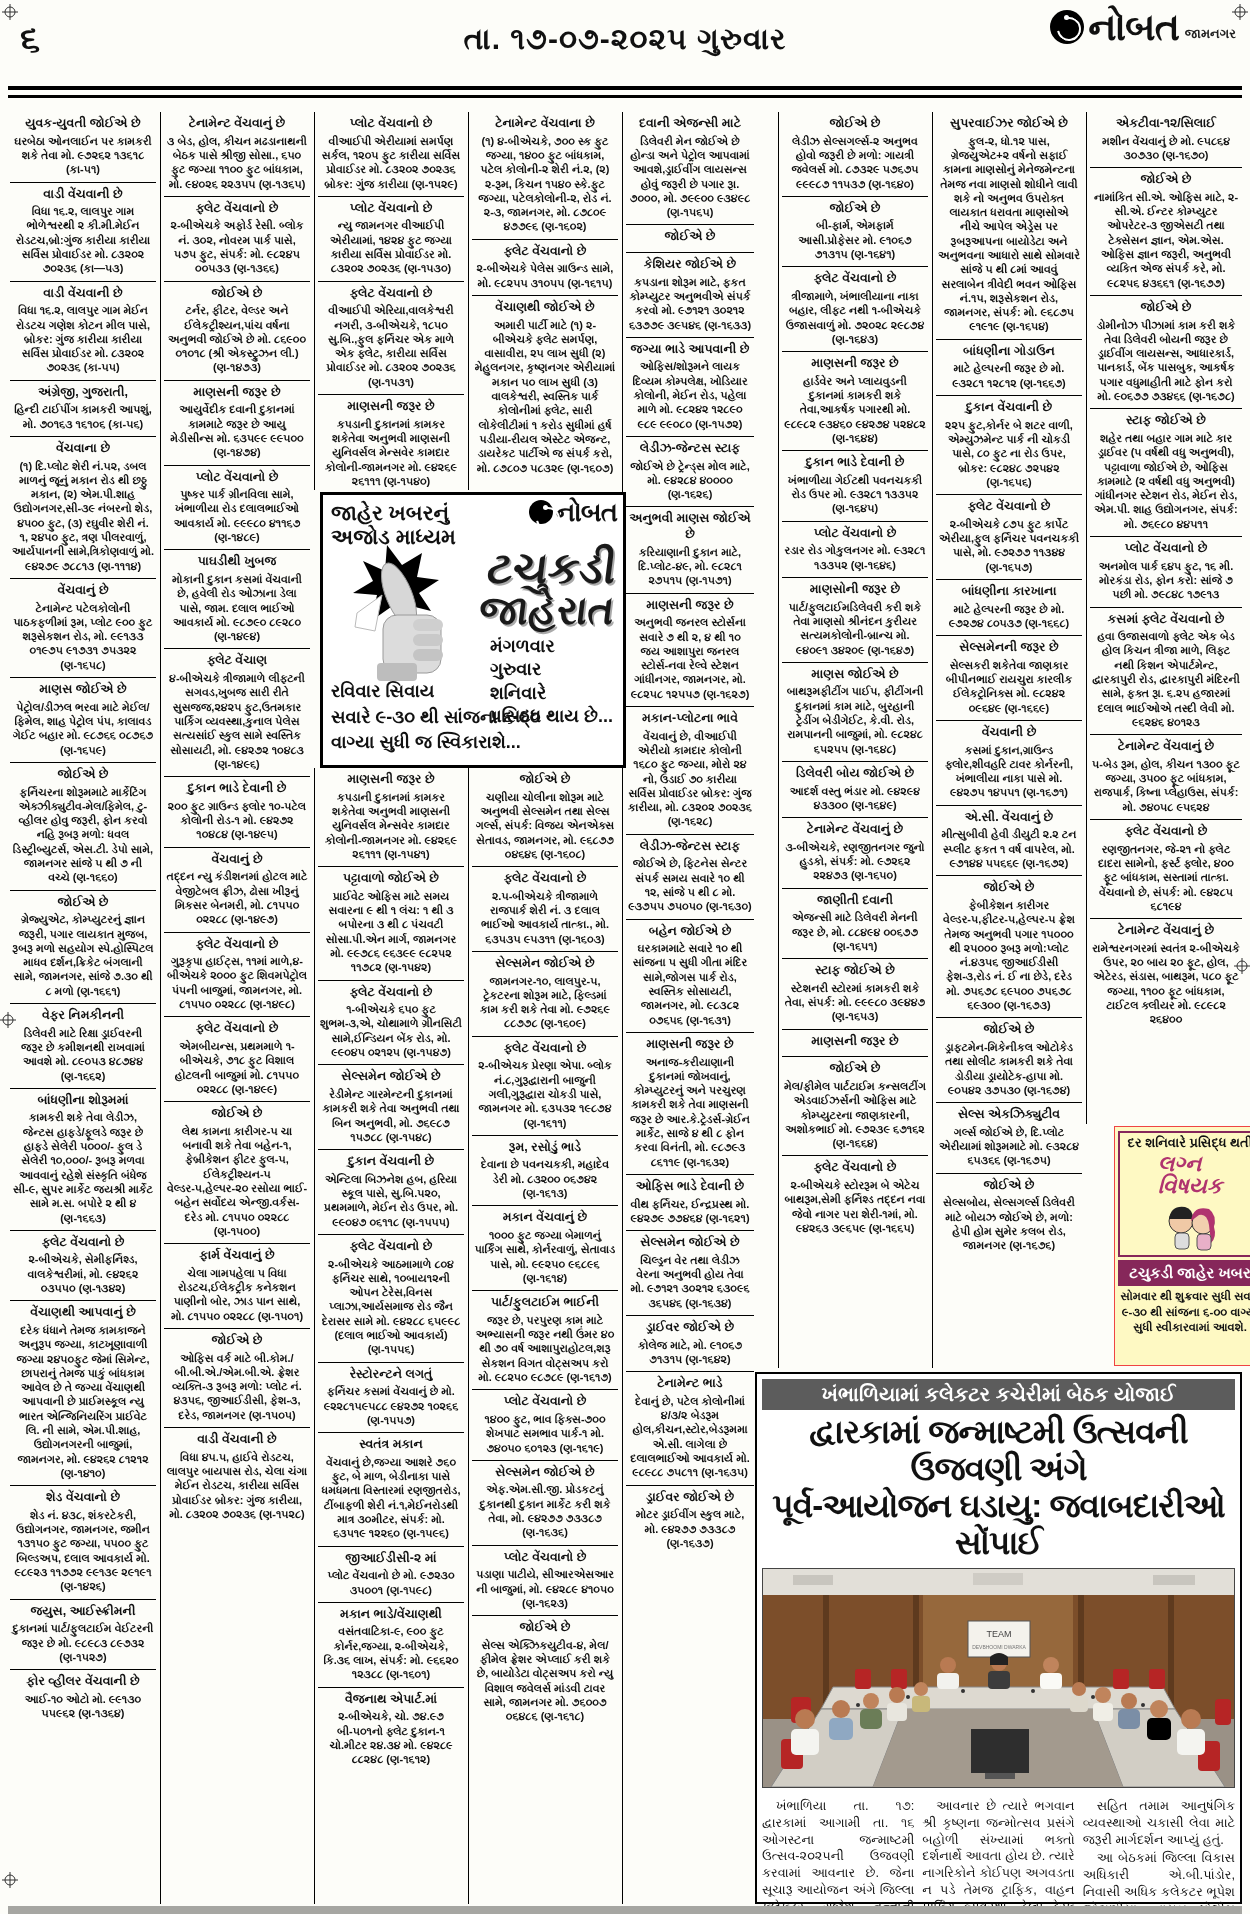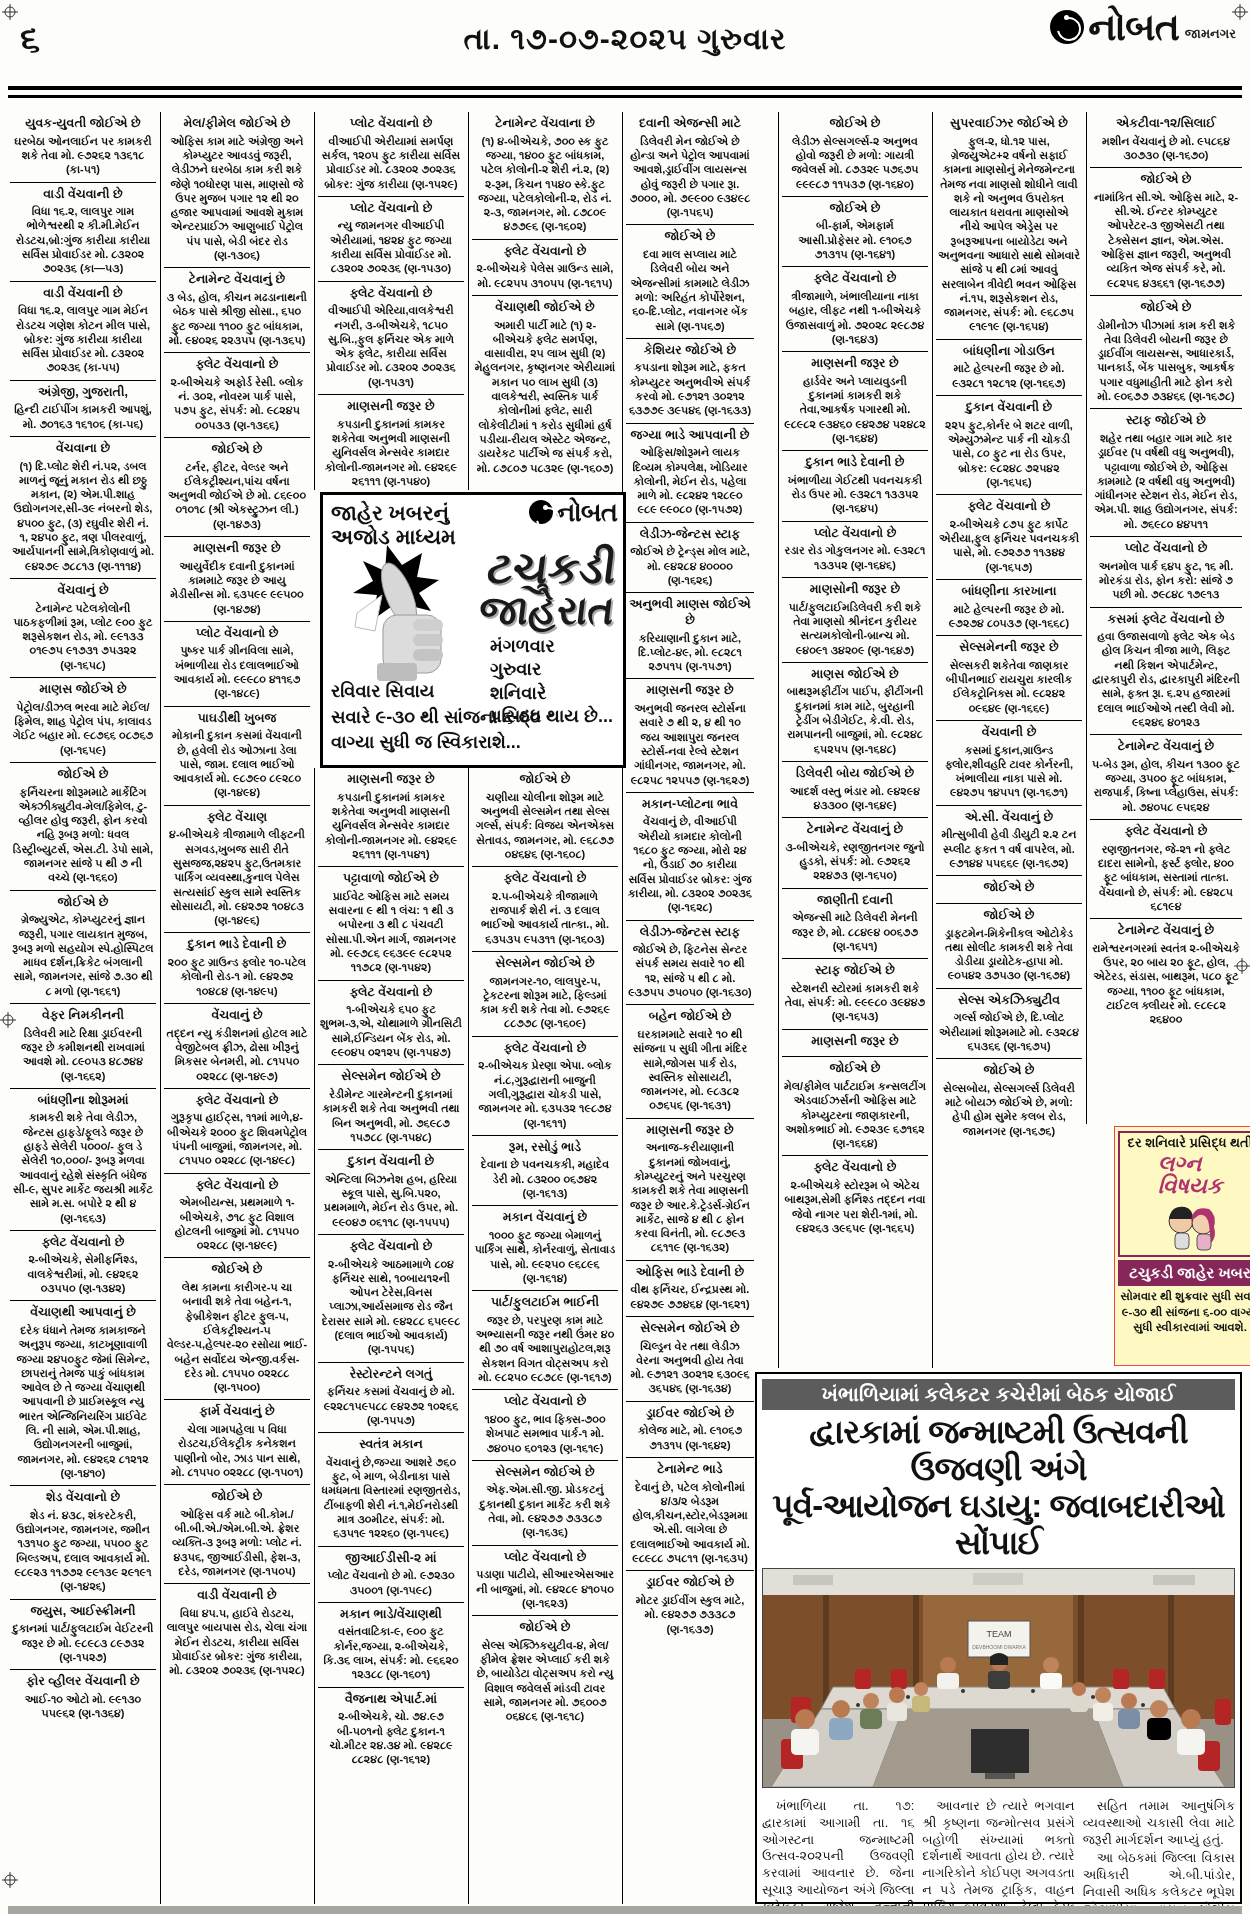--- a/index.html
+++ b/index.html
@@ -168,24 +168,20 @@
         <h3>જયુસ, આઈસ્ક્રીમની</h3>
         <p>દુકાનમાં પાર્ટ/ફુલટાઈમ વેઈટરની જરૂર છે મો. ૯૮૯૮૩ ૮૯૭૩૨ (ણ-૧૫૨૭)</p>
       </div>
       <div class="ad">
         <h3>ફોર વ્હીલર વેંચવાની છે</h3>
         <p>આઈ-૧૦ ઓટો મો. ૯૯૧૩૦ ૫૫૯૬૨ (ણ-૧૩૬૪)</p>
       </div>
     </div>
   <div class="col bl" style="left:160px;top:112px;height:1792px">
       <div class="ad">
-        <h3>મેલ/ફીમેલ જોઈએ છે</h3>
-        <p>ઓફિસ કામ માટે અંગ્રેજી અને કોમ્પ્યુટર આવડવું જરૂરી, લેડીઝને ઘરબેઠા કામ કરી શકે જેણે ૧૦ધોરણ પાસ, માણસો જે ઉપર મુજબ પગાર ૧૨ થી ૨૦ હજાર આપવામાં આવશે મુકામ એન્ટરપ્રાઈઝ આણુબાઈ પેટ્રોલ પંપ પાસે, બેડી બંદર રોડ (ણ-૧૩૦૬)</p>
-      </div>
-      <div class="ad">
         <h3>ટેનામેન્ટ વેંચવાનું છે</h3>
         <p>૩ બેડ, હોલ, કીચન મઢડાનાથની બેઠક પાસે શ્રીજી સોસા., ૬૫૦ ફુટ જગ્યા ૧૧૦૦ ફુટ બાંધકામ, મો. ૯૪૦૨૬ ૨૨૩૫૫ (ણ-૧૩૬૫)</p>
       </div>
       <div class="ad">
         <h3>ફ્લેટ વેંચવાનો છે</h3>
         <p>૨-બીએચકે અફોર્ડ રેસી. બ્લોક નં. ૩૦૨, નોવરમ પાર્ક પાસે, ૫૭૫ ફુટ, સંપર્ક: મો. ૯૮૨૪૫ ૦૦૫૩૩ (ણ-૧૩૬૬)</p>
       </div>
       <div class="ad">
         <h3>જોઈએ છે</h3>
         <p>ટર્નર, ફીટર, વેલ્ડર અને ઈલેકટ્રીશ્યન,પાંચ વર્ષના અનુભવી જોઈએ છે મો. ૮૬૯૦૦ ૦૧૦૧૮ (શ્રી એકસ્ટ્રુઝન લી.) (ણ-૧૪૭૩)</p>
@@ -363,21 +359,20 @@
         <p>સેલ્સ એક્ઝિકયુટીવ-૪, મેલ/ફીમેલ ફ્રેશર એપ્લાઈ કરી શકે છે, બાયોડેટા વોટ્સઅપ કરો ન્યુ વિશાલ જવેલર્સ માંડવી ટાવર સામે, જામનગર મો. ૭૬૦૦૭ ૦૬૪૮૬ (ણ-૧૬૧૮)</p>
       </div>
     </div>
   <div class="col bl" style="left:622px;top:112px;height:1792px;width:128px">
       <div class="ad">
         <h3>દવાની એજન્સી માટે</h3>
         <p>ડિલેવરી મેન જોઈએ છે હોન્ડા અને પેટ્રોલ આપવામાં આવશે,ડ્રાઈવીંગ લાયસન્સ હોવું જરૂરી છે પગાર રૂા. ૭૦૦૦, મો. ૭૯૯૦૦ ૯૩૪૯૮ (ણ-૧૫૬૫)</p>
       </div>
       <div class="ad">
         <h3>જોઈએ છે</h3>
-        <p>દવા માલ સપ્લાય માટે ડિલેવરી બોય અને એજન્સીમાં કામમાટે લેડીઝ મળો: અરિહંત કોર્પોરેશન, ૬૦-દિ.પ્લોટ, નવાનગર બેંક સામે (ણ-૧૫૬૭)</p>
       </div>
       <div class="ad">
         <h3>કેશિયર જોઈએ છે</h3>
         <p>કપડાના શોરૂમ માટે, ફકત કોમ્પ્યુટર અનુભવીએ સંપર્ક કરવો મો. ૯૭૧૨૧ ૩૦૨૧૨ ૬૩૭૭૯ ૩૯૫૪૬ (ણ-૧૬૩૩)</p>
       </div>
       <div class="ad">
         <h3>જગ્યા ભાડે આપવાની છે</h3>
         <p>ઓફિસ/શોરૂમને લાયક દિવ્યમ કોમ્પલેક્ષ, ખોડિયાર કોલોની, મેઈન રોડ, પહેલા માળે મો. ૯૮૨૪૨ ૧૨૮૯૦ ૯૮૯ ૯૯૦૮૦ (ણ-૧૫૭૨)</p>
       </div>
       <div class="ad">
@@ -518,20 +513,21 @@
       <div class="ad">
         <h3>વેંચવાની છે</h3>
         <p>કસમાં દુકાન,ગ્રાઉન્ડ ફ્લોર,શીવહરિ ટાવર કોર્નરની, ખંભાલીયા નાકા પાસે મો. ૯૪૨૭૫ ૧૪૫૫૧ (ણ-૧૬૭૧)</p>
       </div>
       <div class="ad">
         <h3>એ.સી. વેંચવાનું છે</h3>
         <p>મીત્સુબીવી હેવી ડીયુટી ૨.૨ ટન સ્પ્લીટ ફકત ૧ વર્ષ વાપરેલ, મો. ૯૭૧૪૪ ૫૫૬૬૯ (ણ-૧૬૭૨)</p>
       </div>
       <div class="ad">
         <h3>જોઈએ છે</h3>
+        <p>ફેબીકેશન કારીગર વેલ્ડર-૫,ફીટર-૫,હેલ્પર-૫ ફ્રેશ તેમજ અનુભવી પગાર ૧૫૦૦૦ થી ૨૫૦૦૦ રૂબરૂ મળો:પ્લોટ નં.૪૩૫૬ જીઆઈડીસી ફેશ-૩,રોડ નં. ઈ ના છેડે, દરેડ મો. ૭૫૬૭૮ ૬૯૫૦૦ ૭૫૬૭૮ ૬૯૩૦૦ (ણ-૧૬૭૩)</p>
       </div>
       <div class="ad">
         <h3>જોઈએ છે</h3>
         <p>ડ્રાફટમેન-મિકેનીકલ ઓટોકેડ તથા સોલીટ કામકરી શકે તેવા ડોડીયા ડ્રાયોટેક-હાપા મો. ૯૦૫૪૨ ૩૭૫૩૦ (ણ-૧૬૭૪)</p>
       </div>
       <div class="ad">
         <h3>સેલ્સ એકઝિક્યુટીવ</h3>
         <p>ગર્લ્સ જોઈએ છે, દિ.પ્લોટ એરીયામાં શોરૂમમાટે મો. ૯૩૨૮૪ ૬૫૩૬૬ (ણ-૧૬૭૫)</p>
       </div>
       <div class="ad">

